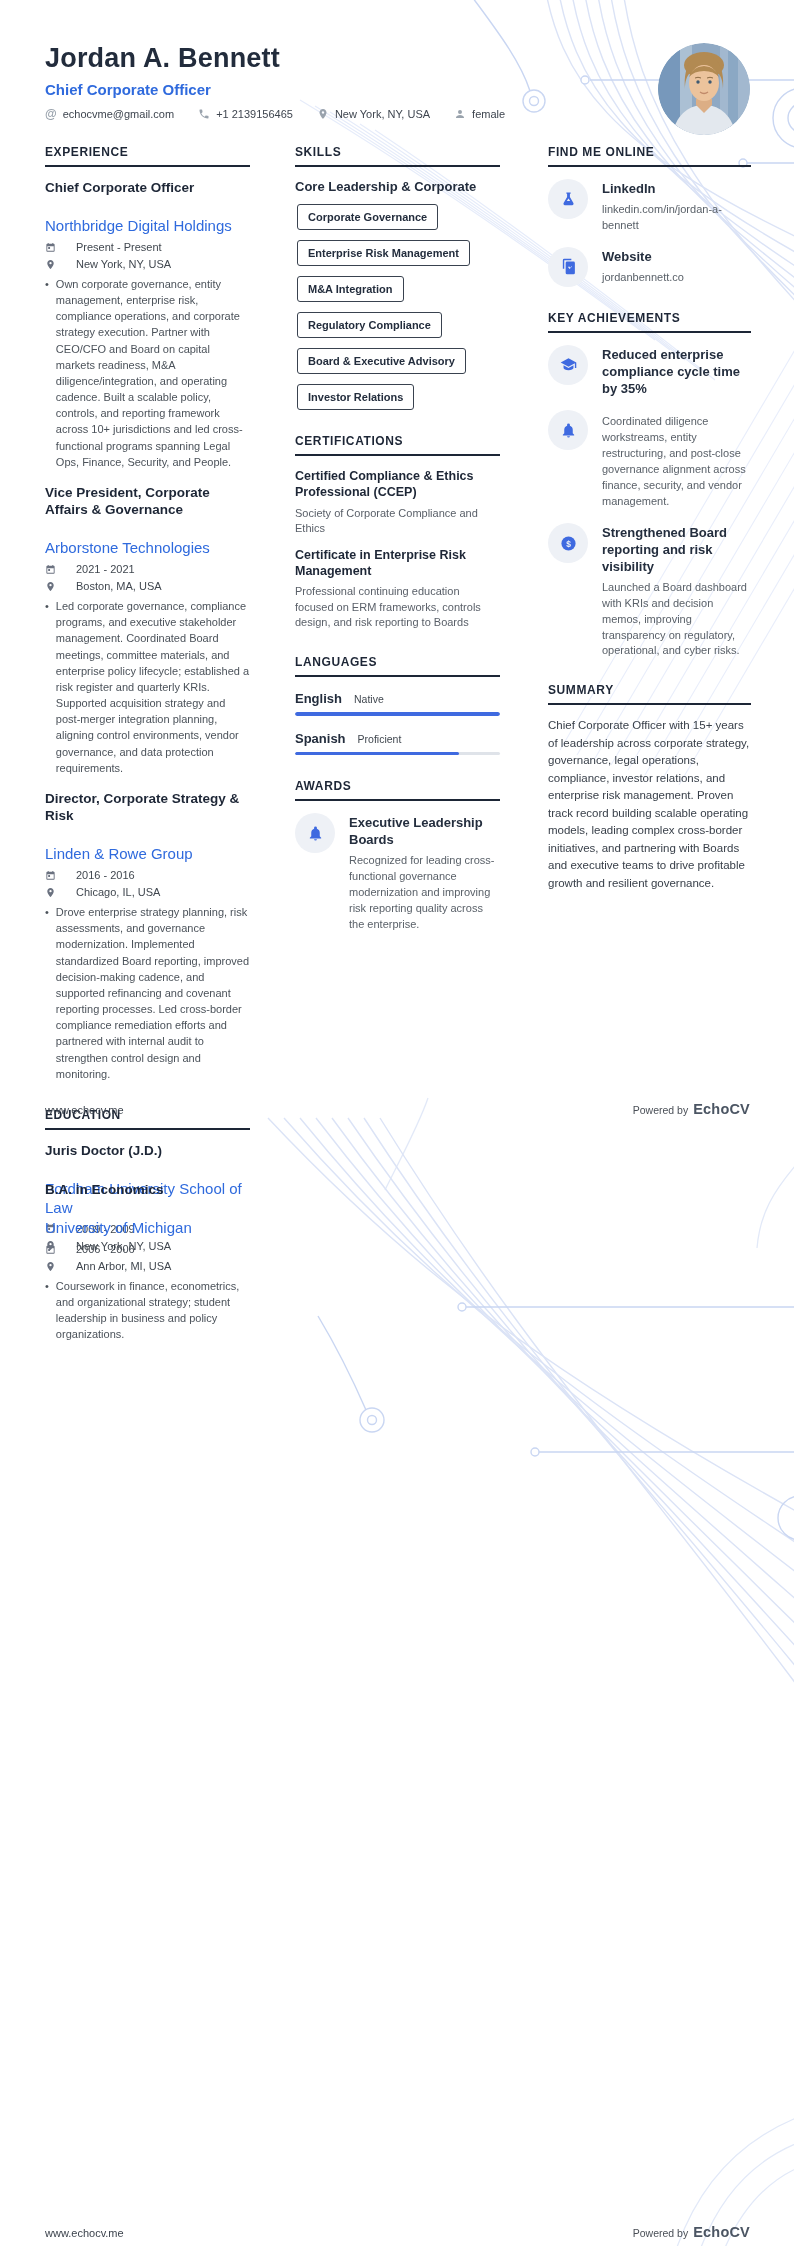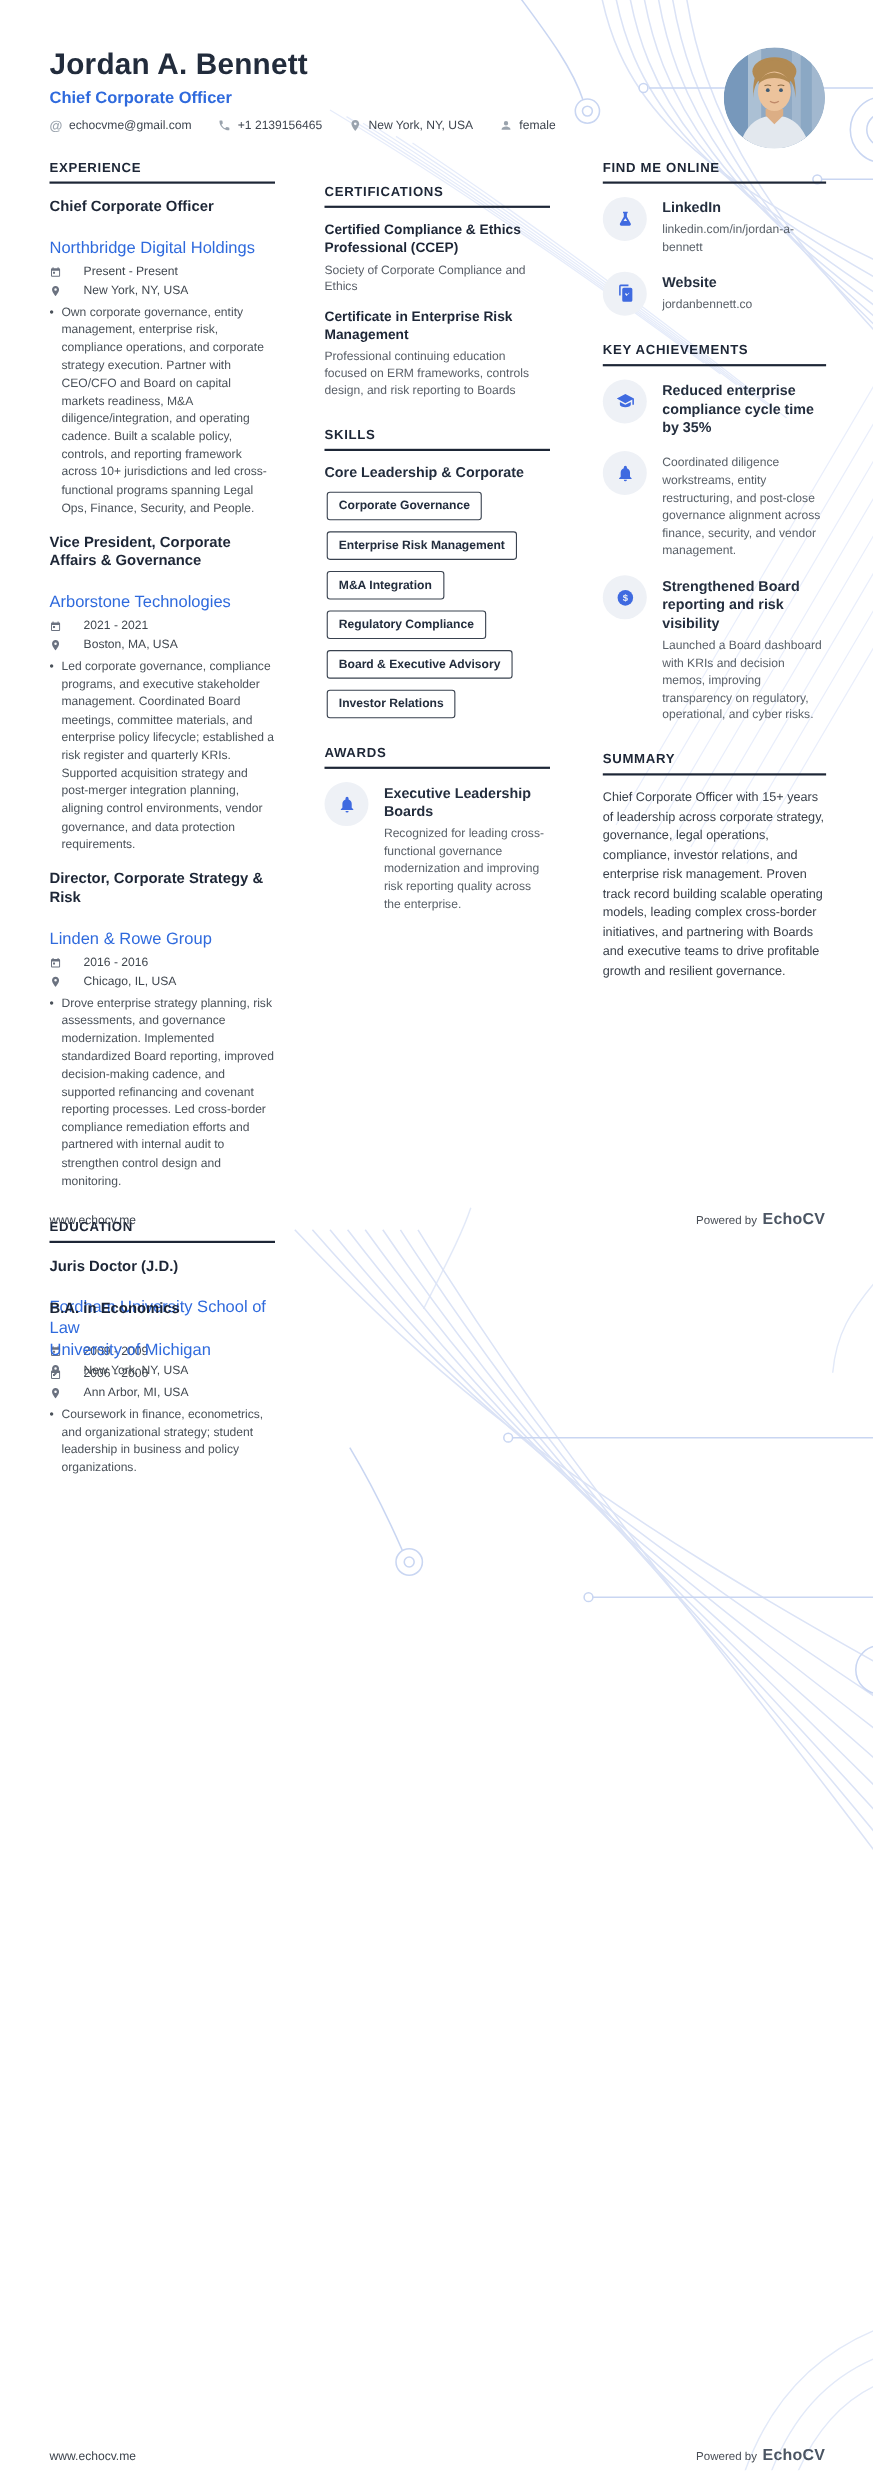--- a/index.html
+++ b/index.html
@@ -284,43 +284,58 @@
               <path d="M12 2C8.1 2 5 5.1 5 9c0 5.2 7 13 7 13s7-7.8 7-13c0-3.9-3.1-7-7-7zm0 9.5A2.5 2.5 0 1 1 12 6.5a2.5 2.5 0 0 1 0 5z"></path>
             </svg>
           <span>New York, NY, USA</span>
         </div>
       </div>
     </div>
   </div>
 
   <div class="col col-mid layer">
 
-    <div class="sec" style="margin-top:22px;">
-      <div class="sec-h">CERTIFICATIONS</div>
-      <div class="cert">
-        <div class="cert-title">Certified Compliance &amp; Ethics Professional (CCEP)</div>
-        <div class="cert-desc">Society of Corporate Compliance and Ethics</div>
-      </div>
-      <div class="cert">
-        <div class="cert-title">Certificate in Enterprise Risk Management</div>
-        <div class="cert-desc">Professional continuing education focused on ERM frameworks, controls design, and risk reporting to Boards</div>
-      </div>
-    </div>
-
     <div class="sec">
       <div class="sec-h">SKILLS</div>
       <div class="skills-group">Core Leadership &amp; Corporate</div>
       <div class="pill">Corporate Governance</div>
       <div class="pill">Enterprise Risk Management</div>
       <div class="pill">M&amp;A Integration</div>
       <div class="pill">Regulatory Compliance</div>
       <div class="pill">Board &amp; Executive Advisory</div>
       <div class="pill">Investor Relations</div>
     </div>
 
+    <div class="sec" style="margin-top:22px;">
+      <div class="sec-h">CERTIFICATIONS</div>
+      <div class="cert">
+        <div class="cert-title">Certified Compliance &amp; Ethics Professional (CCEP)</div>
+        <div class="cert-desc">Society of Corporate Compliance and Ethics</div>
+      </div>
+      <div class="cert">
+        <div class="cert-title">Certificate in Enterprise Risk Management</div>
+        <div class="cert-desc">Professional continuing education focused on ERM frameworks, controls design, and risk reporting to Boards</div>
+      </div>
+    </div>
+
+    <div class="sec" style="margin-top:22px;">
+      <div class="sec-h">LANGUAGES</div>
+      <div class="lang">
+        <span class="lang-name">English</span><span class="lang-level">Native</span>
+        <div class="lang-track">
+            <div class="lang-fill" style="width: 100%;"></div>
+          </div>
+      </div>
+      <div class="lang">
+        <span class="lang-name">Spanish</span><span class="lang-level">Proficient</span>
+        <div class="lang-track">
+            <div class="lang-fill" style="width: 80%;"></div>
+          </div>
+      </div>
+    </div>
 
     <div class="sec" style="margin-top:20px;">
       <div class="sec-h">AWARDS</div>
       <div class="iitem">
         <div class="icirc">
           <svg viewBox="0 0 24 24" fill="currentColor">
               <path d="M12 22a2 2 0 0 0 2-2h-4a2 2 0 0 0 2 2zm6-6v-5a6 6 0 0 0-4-5.7V4a2 2 0 1 0-4 0v1.3A6 6 0 0 0 6 11v5l-2 2v1h16v-1z"></path>
             </svg>
         </div>
         <div class="iitem-body">

